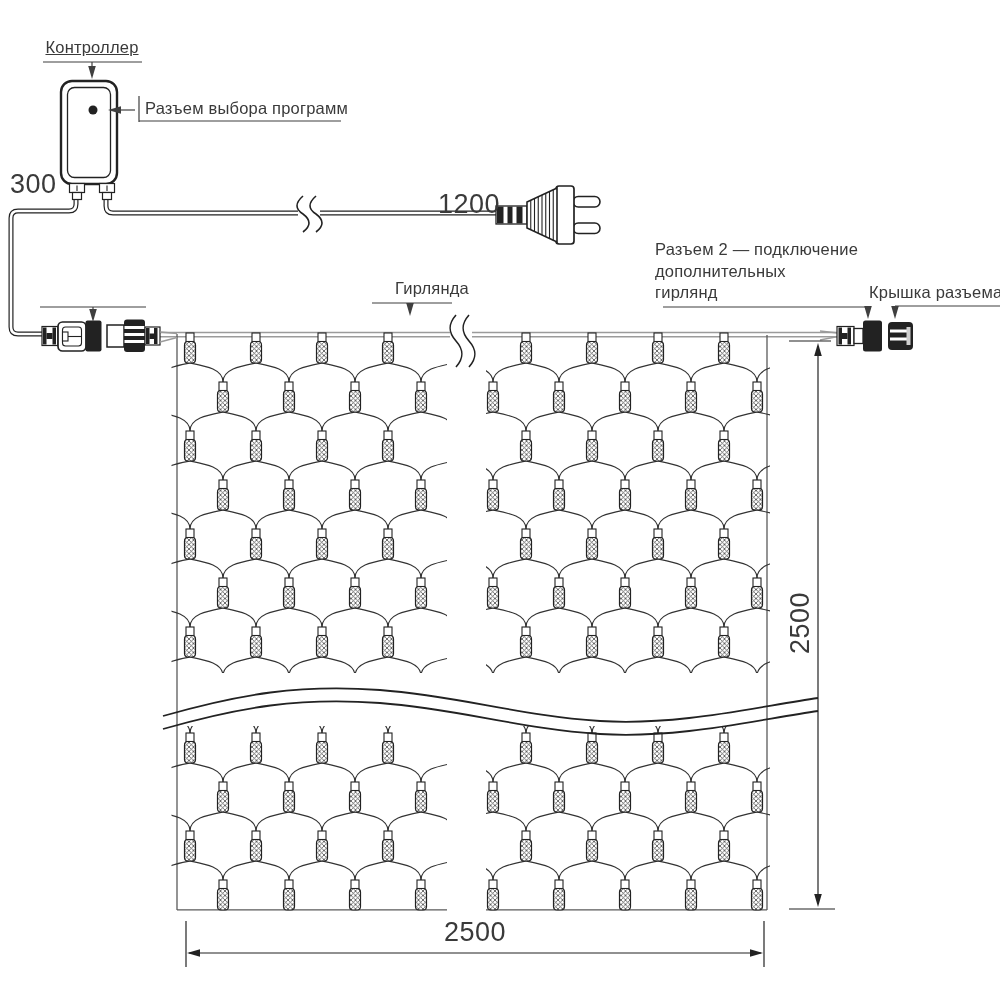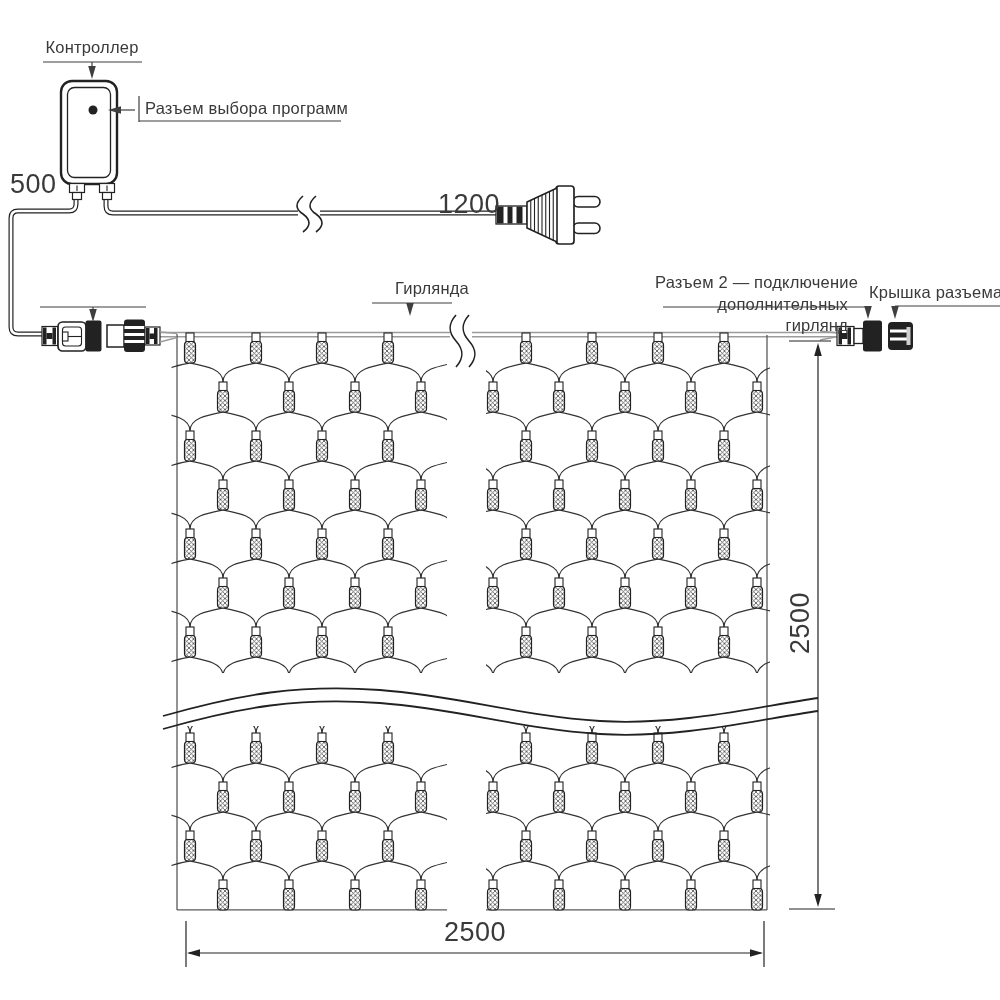--- a/index.html
+++ b/index.html
@@ -2,21 +2,21 @@
 <html><head>
 <meta charset="utf-8">
 <style>
   html,body{margin:0;padding:0;background:#fff;}
   .stage{position:relative;width:1000px;height:1000px;background:#fff;overflow:hidden;
          font-family:"Liberation Sans",sans-serif;}
   svg{position:absolute;left:0;top:0;}
   .lbl{position:absolute;color:#3a3a3a;font-size:16.5px;letter-spacing:.2px;white-space:nowrap;}
   .num{position:absolute;color:#3a3a3a;font-size:27px;letter-spacing:.5px;white-space:nowrap;}
   .center{text-align:center;}
-  .right{text-align:right;margin-top:33px;}
+  .right{}
   .vdim{transform:rotate(-90deg);transform-origin:50% 50%;}
 </style>
 </head>
 <body>
 
 <div class="stage">
   <svg id="art" width="1000" height="1000" viewBox="0 0 1000 1000">
       <defs>
         <pattern id="hatch" width="4.5" height="4.5" patternUnits="userSpaceOnUse">
           <rect x="0" y="0" width="4.5" height="4.5" fill="#fff"></rect>
@@ -709,25 +709,25 @@
         <line x1="789" y1="341" x2="831" y2="341" stroke="#222222" stroke-width="1.2"></line>
         <line x1="789" y1="909" x2="835" y2="909" stroke="#222222" stroke-width="1.2"></line>
         <line x1="189" y1="953" x2="761" y2="953" stroke="#222222" stroke-width="1.2"></line>
         <polygon points="187,953 200,949.2 200,956.8" fill="#222222"></polygon>
         <polygon points="763,953 750,949.2 750,956.8" fill="#222222"></polygon>
         <line x1="186" y1="921" x2="186" y2="967" stroke="#222222" stroke-width="1.2"></line>
         <line x1="764" y1="921" x2="764" y2="967" stroke="#222222" stroke-width="1.2"></line>
       </g>
     </svg>
 
-  <div class="lbl center" style="left:42px;top:38px;width:100px;">Контроллер</div>
+  <div class="lbl center" style="left:42px;top:38px;width:100px;text-decoration:underline;">Контроллер</div>
 
   <div class="lbl" style="left:145px;top:99px;">Разъем выбора программ</div>
 
-  <div class="num" style="left:10px;top:169px;">500</div>
+  <div class="num" style="left:10px;top:169px;">300</div>
 
   <div class="num" style="left:438px;top:175px;margin-top:14px;">1200</div>
 
 
   <div class="lbl center" style="left:392px;top:279px;width:80px;">Гирлянда</div>
 
   <div class="lbl right" style="left:655px;top:239px;width:193px;line-height:21.5px;">
     <div>Разъем 2 — подключение</div>
     <div>дополнительных</div>
     <div>гирлянд</div>

